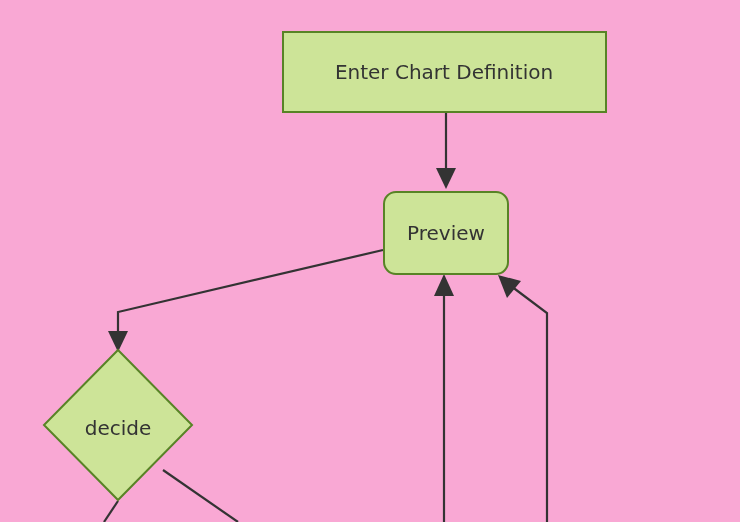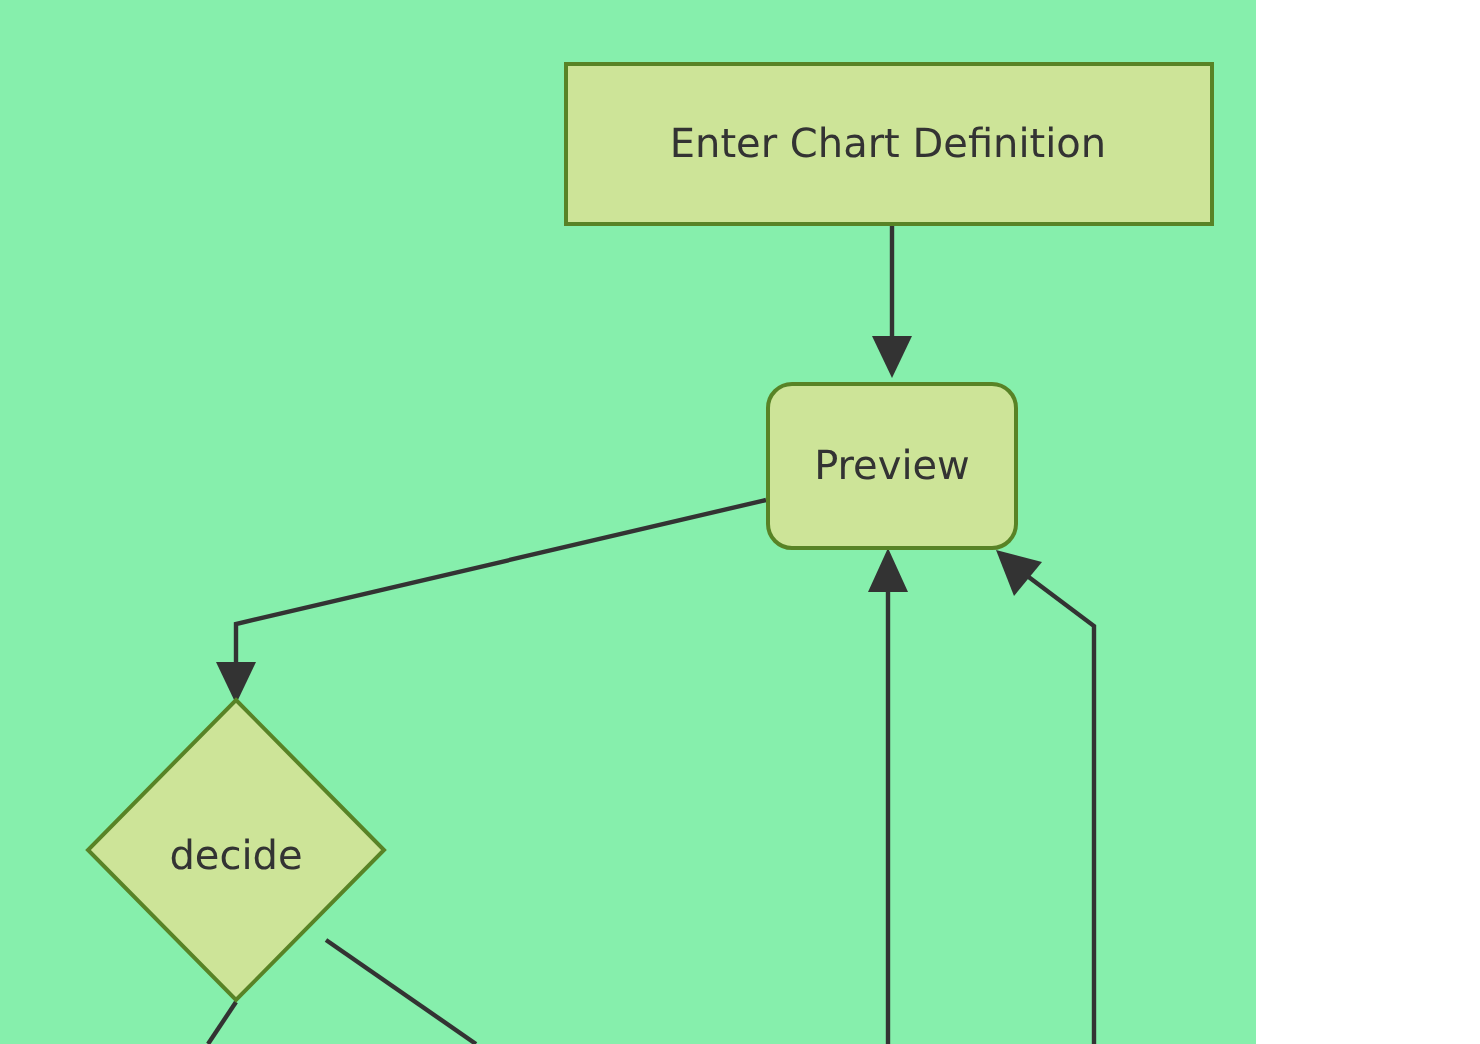--- a/index.html
+++ b/index.html
@@ -8,23 +8,23 @@
   }
   body {
     width: 740px;
     height: 522px;
     background: #ffffff;
     font-family: "DejaVu Sans", "Liberation Sans", sans-serif;
     overflow: hidden;
   }
   #flowchart {
     position: relative;
-    width: 628px;
+    width: 740px;
     height: 522px;
-    background: #86efac;
+    background: #f9a8d4;
   }
   #flow-svg {
     position: absolute;
     left: 0;
     top: 0;
     width: 740px;
     height: 522px;
     display: block;
   }
   .node-label {

